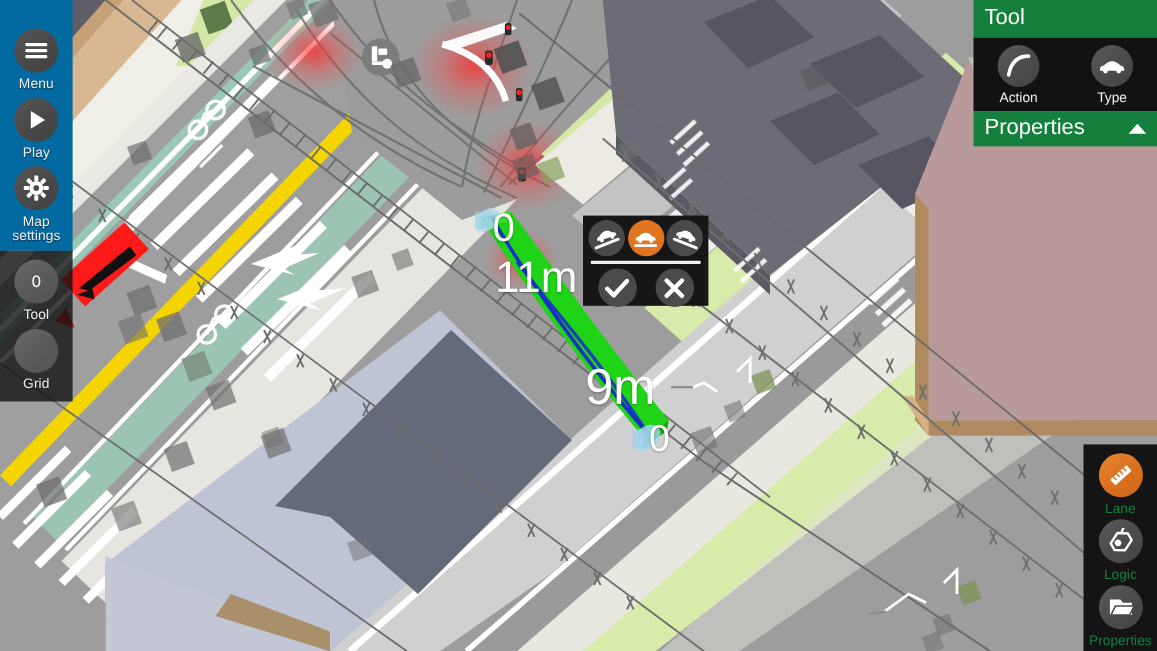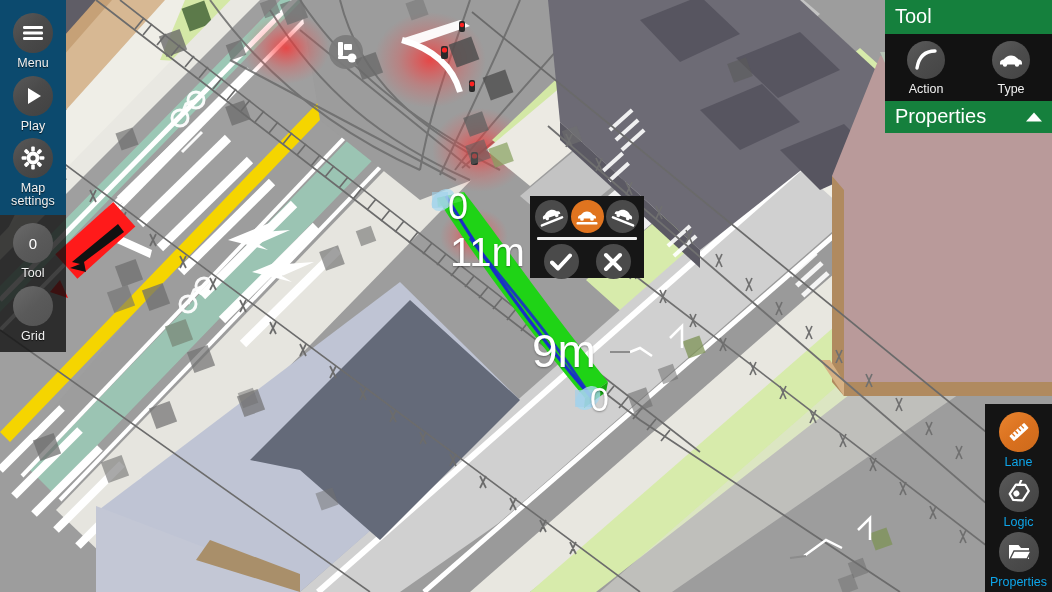--- a/index.html
+++ b/index.html
@@ -15,22 +15,22 @@
   #map { position: absolute; inset: 0; overflow: hidden; background: #a0a0a0; }
   #map svg { display: block; width: 1052px; height: 592px; }
 
   
   .left-rail {
     position: absolute; left: 0; top: 0;
     width: 66px;
     display: flex; flex-direction: column;
   }
   .rail-group-a {
-    background: #0c4a6e;
-    padding: 9px 0 6px 0;
+    background: #0369a1;
+    padding: 22px 0 6px 0;
   }
   .rail-group-b {
     background: rgba(18,18,18,0.80);
     padding: 4px 0 8px 0;
   }
   .rail-btn {
     display: flex; flex-direction: column; align-items: center;
     padding: 4px 0 2px 0;
     cursor: pointer;
   }
@@ -87,21 +87,21 @@
     padding: 6px 0 2px 0;
   }
   .mode-btn { display: flex; flex-direction: column; align-items: center; padding: 2px 0 1px 0; cursor: pointer; }
   .mode-circ {
     width: 40px; height: 40px; border-radius: 50%;
     background: linear-gradient(140deg,#5a5a5a 0%,#4c4c4c 50%,#434343 100%);
     display: flex; align-items: center; justify-content: center;
   }
   .mode-circ.active { background: linear-gradient(140deg,#e9842f 0%,#d9701e 55%,#cc6a1c 100%); }
   .mode-label {
-    color: #0ea5e9; font-size: 12.5px; margin-top: 3px;
+    color: #15803d; font-size: 12.5px; margin-top: 3px;
     white-space: nowrap;
   }
 
   
   .ctx-menu {
     position: absolute; left: 530px; top: 196px;
     width: 114px; height: 82px;
     background: #161616;
     padding: 4px 5px 5px 5px;
   }

